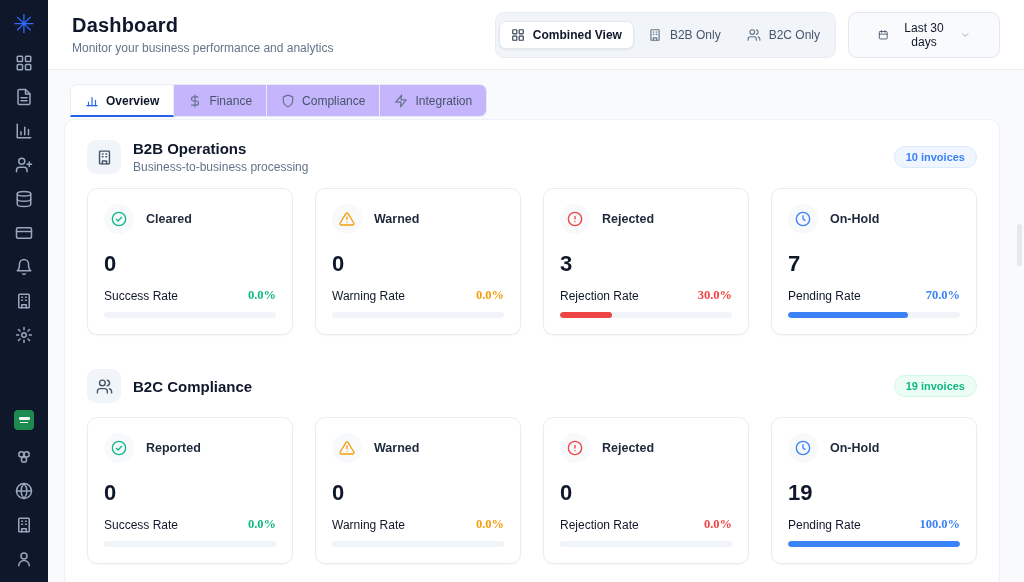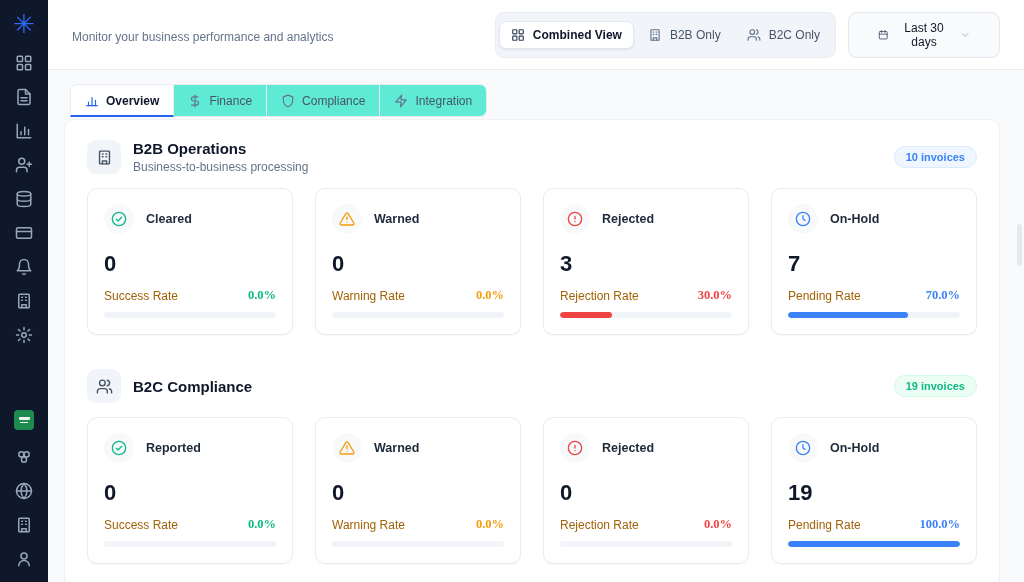--- a/index.html
+++ b/index.html
@@ -72,21 +72,21 @@
     font-family:"Liberation Sans", sans-serif;
   }
   .date-btn svg { width:14px; height:14px; color:#475569; }
   .date-btn .chev { color:#94a3b8; }
 
   
   .content { flex:1; padding:14px 24px 0 16px; }
   .tabs { display:flex; margin-left:6px; position:relative; z-index:2; }
   .tab {
     display:flex; align-items:center; gap:7px; padding:9px 14px 8px;
-    font-size:12px; color:#475569; background:#5eead4;
+    font-size:12px; color:#475569; background:#c4b5fd;
     border:1px solid #e9edf2; border-left-width:0; cursor:pointer;
     font-family:"Liberation Sans", sans-serif;
   }
   .tab:first-child { border-left-width:1px; border-top-left-radius:7px; }
   .tab:last-child { border-top-right-radius:7px; border-bottom-right-radius:7px; }
   .tab svg { width:14px; height:14px; color:#64748b; }
   .tab.active {
     background:#ffffff; color:#0f172a; font-weight:700;
     border-bottom:2px solid #2563eb; padding-bottom:7px;
   }
@@ -120,21 +120,21 @@
   .cic {
     width:30px; height:30px; border-radius:999px; background:#f7f9fb;
     display:flex; align-items:center; justify-content:center;
   }
   .cic svg { width:16px; height:16px; }
   .cic.green { color:#10b981; } .cic.amber { color:#f59e0b; }
   .cic.red { color:#ef4444; }  .cic.blue { color:#3b82f6; }
   .card-label { font-size:12.5px; font-weight:700; color:#1e293b; }
   .card-value { font-size:22px; font-weight:700; margin:17px 0 11px; }
   .rate-row { display:flex; justify-content:space-between; align-items:center; margin-bottom:9px; }
-  .rate-label { font-size:12px; color:#a16207; }
+  .rate-label { font-size:12px; color:#0f172a; }
   .rate-val { font-size:12.5px; font-weight:700;font-family:Liberation Serif, serif; }
   .rate-val.green { color:#10b981; } .rate-val.amber { color:#f59e0b; }
   .rate-val.red { color:#ef4444; }  .rate-val.blue { color:#3b82f6; }
   .track { height:6px; border-radius:999px; background:#f1f5f9; overflow:hidden; }
   .fill { height:100%; border-radius:999px; width:0; }
   .fill.green { background:#10b981; } .fill.amber { background:#f59e0b; }
   .fill.red { background:#ef4444; }  .fill.blue { background:#3b82f6; }
 
   .scroll-thumb {
     position:absolute; right:2px; top:224px; width:5px; height:42px;
@@ -238,20 +238,21 @@
           <path d="M5 21a7 7 0 0 1 14 0"></path>
         </svg>
       </span>
   </nav>
 </aside>
 
 <main>
 
   <header class="header">
     <div>
+      <div class="htitle">Dashboard</div>
       <div class="hsub">Monitor your business performance and analytics</div>
     </div>
     <div class="controls">
       <div class="seg">
         <button class="seg-btn active">
           <svg viewBox="0 0 24 24" fill="none" stroke="currentColor" stroke-width="2" stroke-linecap="round" stroke-linejoin="round">
               <rect x="3" y="3" width="7" height="7" rx="1"></rect>
               <rect x="14" y="3" width="7" height="7" rx="1"></rect>
               <rect x="3" y="14" width="7" height="7" rx="1"></rect>
               <rect x="14" y="14" width="7" height="7" rx="1"></rect>

